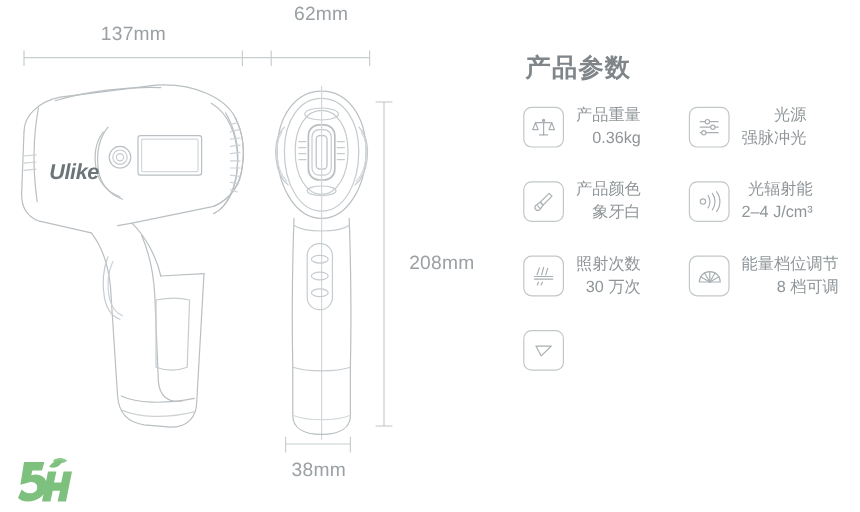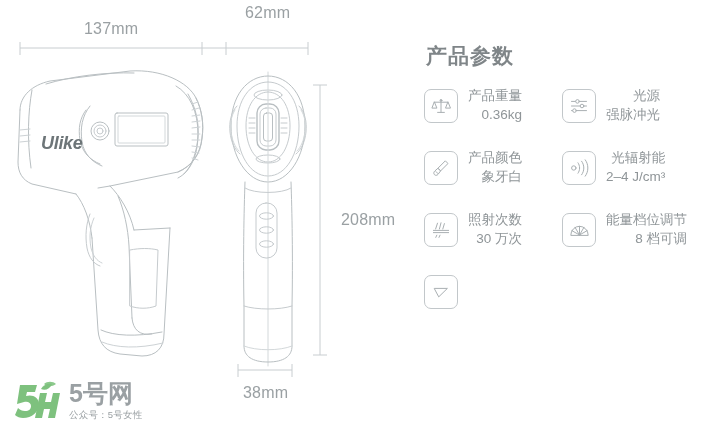--- a/index.html
+++ b/index.html
@@ -62,21 +62,21 @@
     font-weight: bold;
     font-style: italic;
     color: #6d7578;
     letter-spacing: -0.3px;
     font-family: "Liberation Sans", sans-serif;
   }
 
   
   #spec-panel {
     position: absolute;
-    left: 424px; top: 0;
+    left: 436px; top: 0;
     width: 281px; height: 427px;
   }
   #spec-title {
     position: absolute;
     left: 2px; top: 42px;
     font-size: 21px;
     font-weight: bold;
     color: #7f8588;
     letter-spacing: 1px;
   }
@@ -406,17 +406,13 @@
     <path d="M27 9 C29 5 34 3 38 4 C36 9 31 11 27 9 Z" fill="#7ec17e"></path>
 
     <path d="M6 5 L23 5 L21 12 L13 12 L12 16 C18 14 25 17 25 24
              C25 32 18 38 9 38 C6 38 3 37 1 35 L4 28
              C6 30 8 31 11 31 C15 31 17 29 17 26 C17 23 14 21 10 22
              L3 24 Z" fill="#7ec17e"></path>
 
     <path d="M26 13 L33 13 L31 22 L37 22 L39 13 L46 13 L41 38 L34 38
              L36 29 L30 29 L28 38 L21 38 Z" fill="#7ec17e"></path>
   </svg>
-  <div id="watermark-text">
-    <div id="watermark-title">5号网</div>
-    <div id="watermark-sub">公众号：5号女性</div>
-  </div>
 </div>
 
 </body></html>

